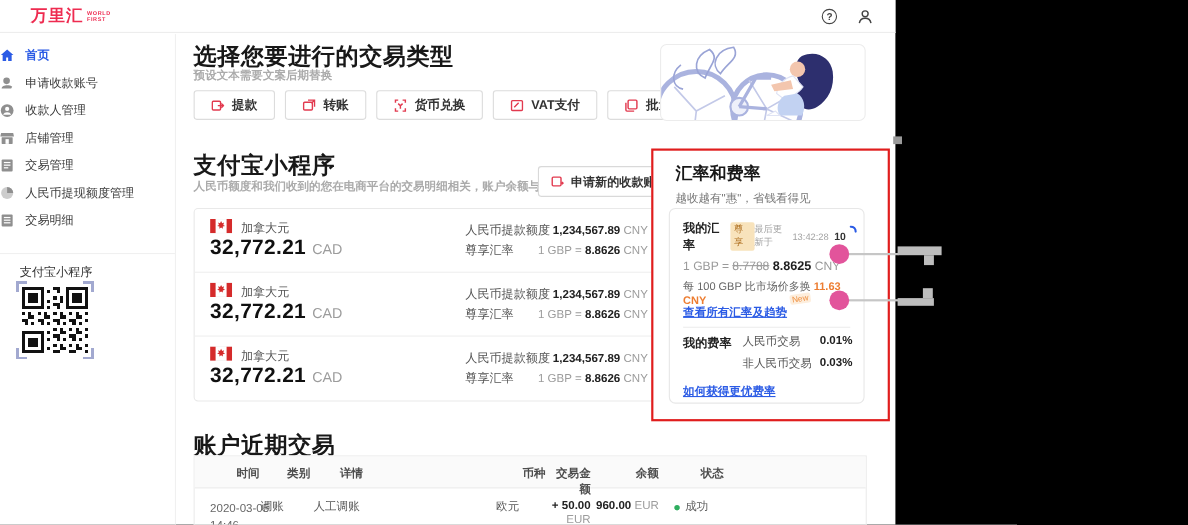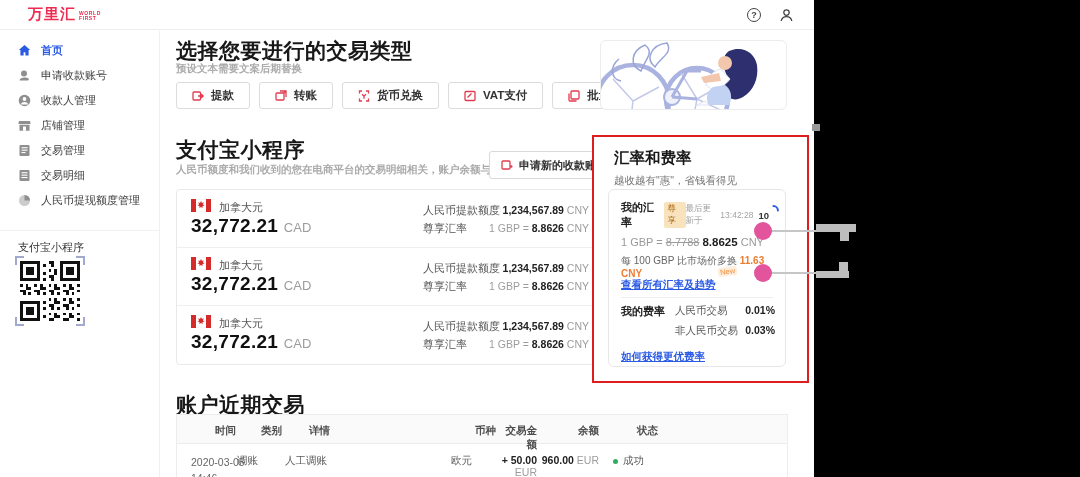--- a/index.html
+++ b/index.html
@@ -22,21 +22,21 @@
   .logo-cn { font-size:15px; font-weight:bold; color:#ee2b50; letter-spacing:1px; }
   .logo-en { display:flex; flex-direction:column; line-height:5px; padding-top:2px; }
   .logo-en span { font-size:5px; font-weight:bold; color:#ee2b50; letter-spacing:.6px; }
   .hdr-icons { position:absolute; right:22px; top:7px; display:flex; gap:16px; align-items:center; }
   .hicon { width:16px; height:16px; display:flex; align-items:center; justify-content:center; cursor:pointer; }
   .qmark { width:14px; height:14px; border:1.3px solid #444; border-radius:50%;
            font-size:9px; color:#444; display:flex; align-items:center; justify-content:center; font-weight:bold; }
   
   .side { position:absolute; left:0; top:31px; width:160px; height:446px; border-right:1px solid #f0f0f0; background:#fff; }
   .nav { position:absolute; top:7px; left:0; width:100%; }
-  .nav-item { height:25px; display:flex; align-items:center; gap:10px; padding-left:18px;
+  .nav-item { height:25px; display:flex; align-items:center; gap:10px; 
               font-size:11px; color:#3c3c3c; cursor:pointer; white-space:nowrap; }
   .nav-item svg { flex:0 0 13px; }
   .nav-item .ic { color:#8f8f8f; }
   .nav-item.active { color:#2b5be5; font-weight:bold; }
   .nav-item.active .ic { color:#2b5be5; }
   .side-div { position:absolute; top:199px; left:0; width:100%; border-top:1px solid #f0f0f0; }
   .miniapp-label { position:absolute; top:209px; left:18px; font-size:11px; color:#333; }
   .qr { position:absolute; top:224px; left:14px; width:72px; height:72px; }
   
   .h1 { position:absolute; font-size:21px; font-weight:bold; color:#181818; letter-spacing:.5px; }
@@ -185,33 +185,33 @@
         <svg class="ic" width="13" height="13" viewBox="0 0 13 13">
             <rect x="1.5" y="1" width="10" height="11" rx="1" fill="currentColor"></rect>
             <rect x="3.5" y="3.2" width="6" height="1.1" fill="#fff"></rect>
             <rect x="3.5" y="5.6" width="6" height="1.1" fill="#fff"></rect>
             <rect x="3.5" y="8" width="4" height="1.1" fill="#fff"></rect>
           </svg>
         <span>交易管理</span>
       </div>
       <div class="nav-item">
         <svg class="ic" width="13" height="13" viewBox="0 0 13 13">
+            <circle cx="6.5" cy="6.5" r="5.5" fill="currentColor" opacity=".45"></circle>
+            <path d="M6.5 6.5V1a5.5 5.5 0 0 1 5.5 5.5z" fill="currentColor"></path>
+          </svg>
+        <span>人民币提现额度管理</span>
+      </div>
+      <div class="nav-item">
+        <svg class="ic" width="13" height="13" viewBox="0 0 13 13">
             <rect x="1.5" y="1" width="10" height="11" rx="1" fill="currentColor"></rect>
             <rect x="3.5" y="3.2" width="6" height="1.1" fill="#fff"></rect>
             <rect x="3.5" y="5.6" width="6" height="1.1" fill="#fff"></rect>
             <rect x="3.5" y="8" width="6" height="1.1" fill="#fff"></rect>
           </svg>
         <span>交易明细</span>
-      </div>
-      <div class="nav-item">
-        <svg class="ic" width="13" height="13" viewBox="0 0 13 13">
-            <circle cx="6.5" cy="6.5" r="5.5" fill="currentColor" opacity=".45"></circle>
-            <path d="M6.5 6.5V1a5.5 5.5 0 0 1 5.5 5.5z" fill="currentColor"></path>
-          </svg>
-        <span>人民币提现额度管理</span>
       </div>
     </div>
     <div class="side-div"></div>
     <div class="miniapp-label">支付宝小程序</div>
     <svg class="qr" id="qr-svg" viewBox="-2 -2 25 25" shape-rendering="crispEdges">
         <rect x="0" y="8" width="1" height="1" fill="#111"></rect>
         <rect x="0" y="10" width="1" height="1" fill="#111"></rect>
         <rect x="1" y="10" width="1" height="1" fill="#111"></rect>
         <rect x="1" y="11" width="1" height="1" fill="#111"></rect>
         <rect x="2" y="8" width="1" height="1" fill="#111"></rect>

